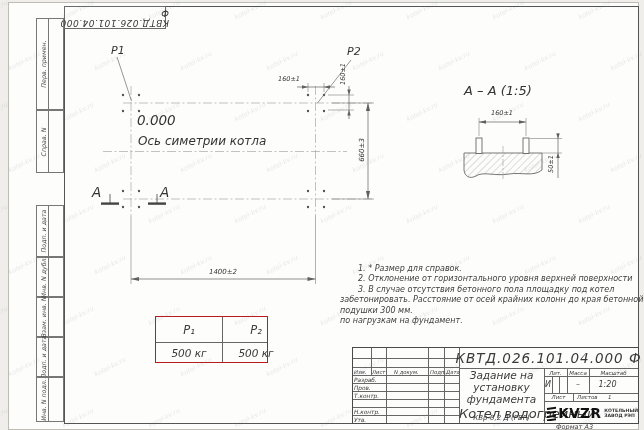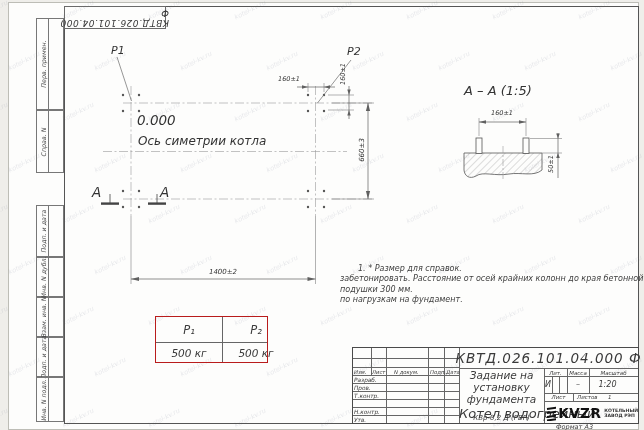--- a/index.html
+++ b/index.html
@@ -273,20 +273,22 @@
       <div class="col"></div>
       <div class="row"></div>
       <div class="lt-cell" style="left:0;top:6px;font-size:11.5px;">P₁</div>
       <div class="lt-cell" style="left:67px;top:6px;font-size:11.5px;">P₂</div>
       <div class="lt-cell" style="left:0;top:30px;font-size:10.5px;">500 кг</div>
       <div class="lt-cell" style="left:67px;top:30px;font-size:10.5px;">500 кг</div>
     </div>
 
     <div class="abs" id="notes">
       <div class="note-line ind">1. * Размер для справок.</div>
+      <div class="note-line ind">2. Отклонение от горизонтального уровня верхней поверхности</div>
+      <div class="note-line ind">3. В случае отсутствия бетонного пола площадку под котел</div>
       <div class="note-line">забетонировать. Расстояние от осей крайних колонн до края бетонной</div>
       <div class="note-line">подушки 300 мм.</div>
       <div class="note-line">по нагрузкам на фундамент.</div>
     </div>
 
     <div class="abs" id="tb">
 
       <div class="vl" style="left:18px;top:0;height:27px;"></div>
       <div class="vl" style="left:33px;top:0;height:75px;"></div>
       <div class="vl" style="left:75px;top:0;height:75px;"></div>

